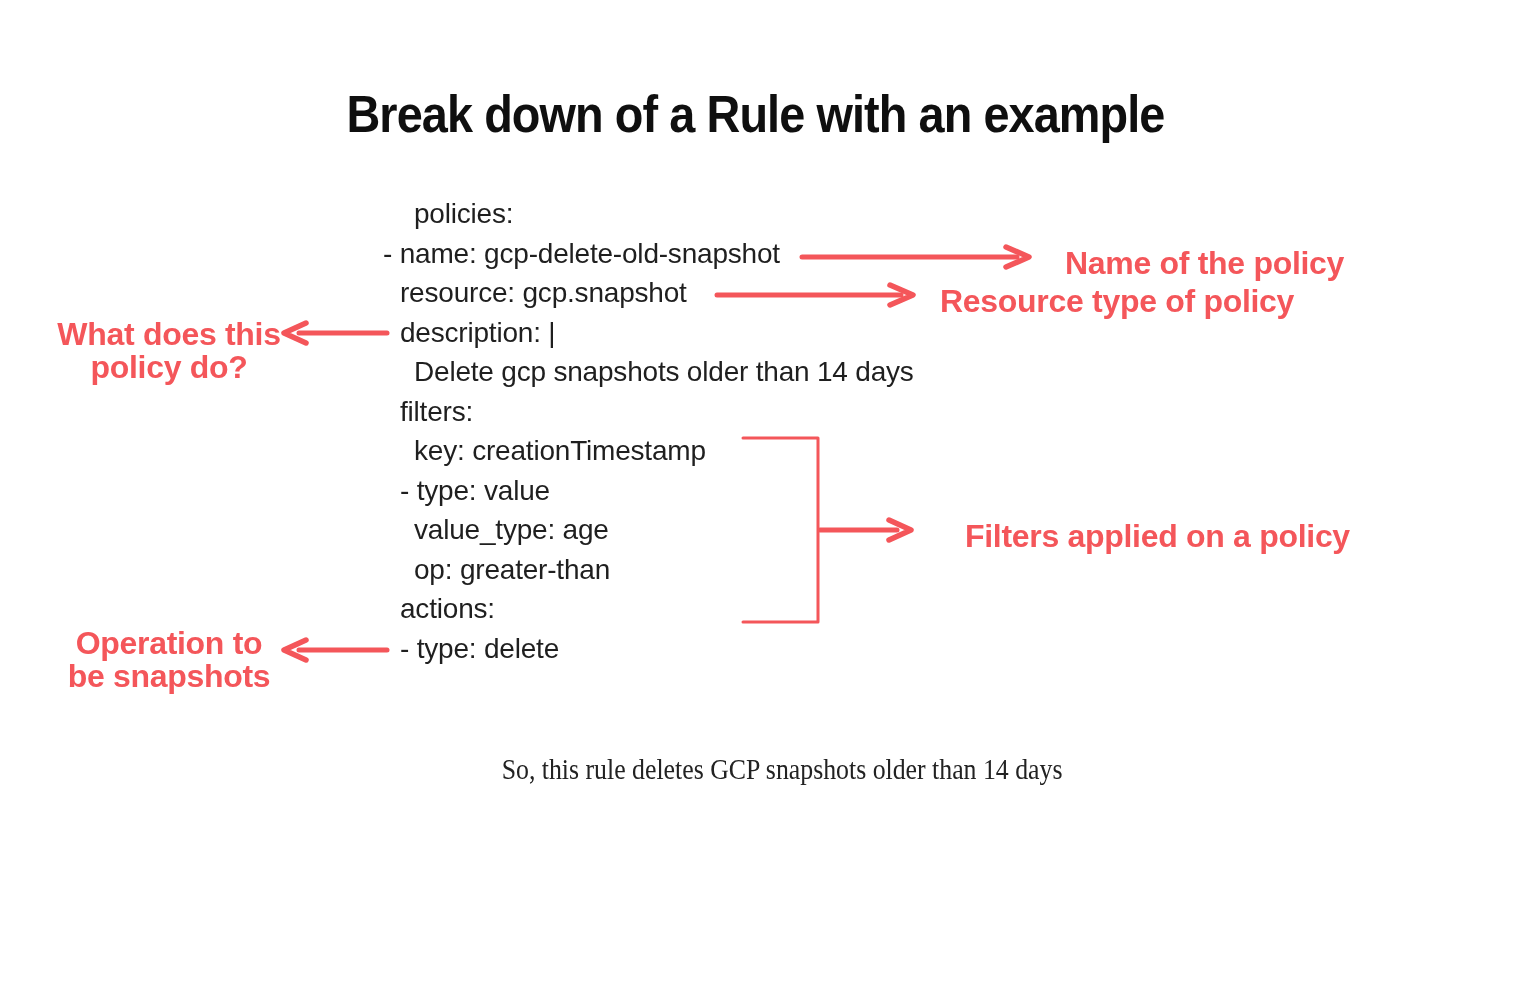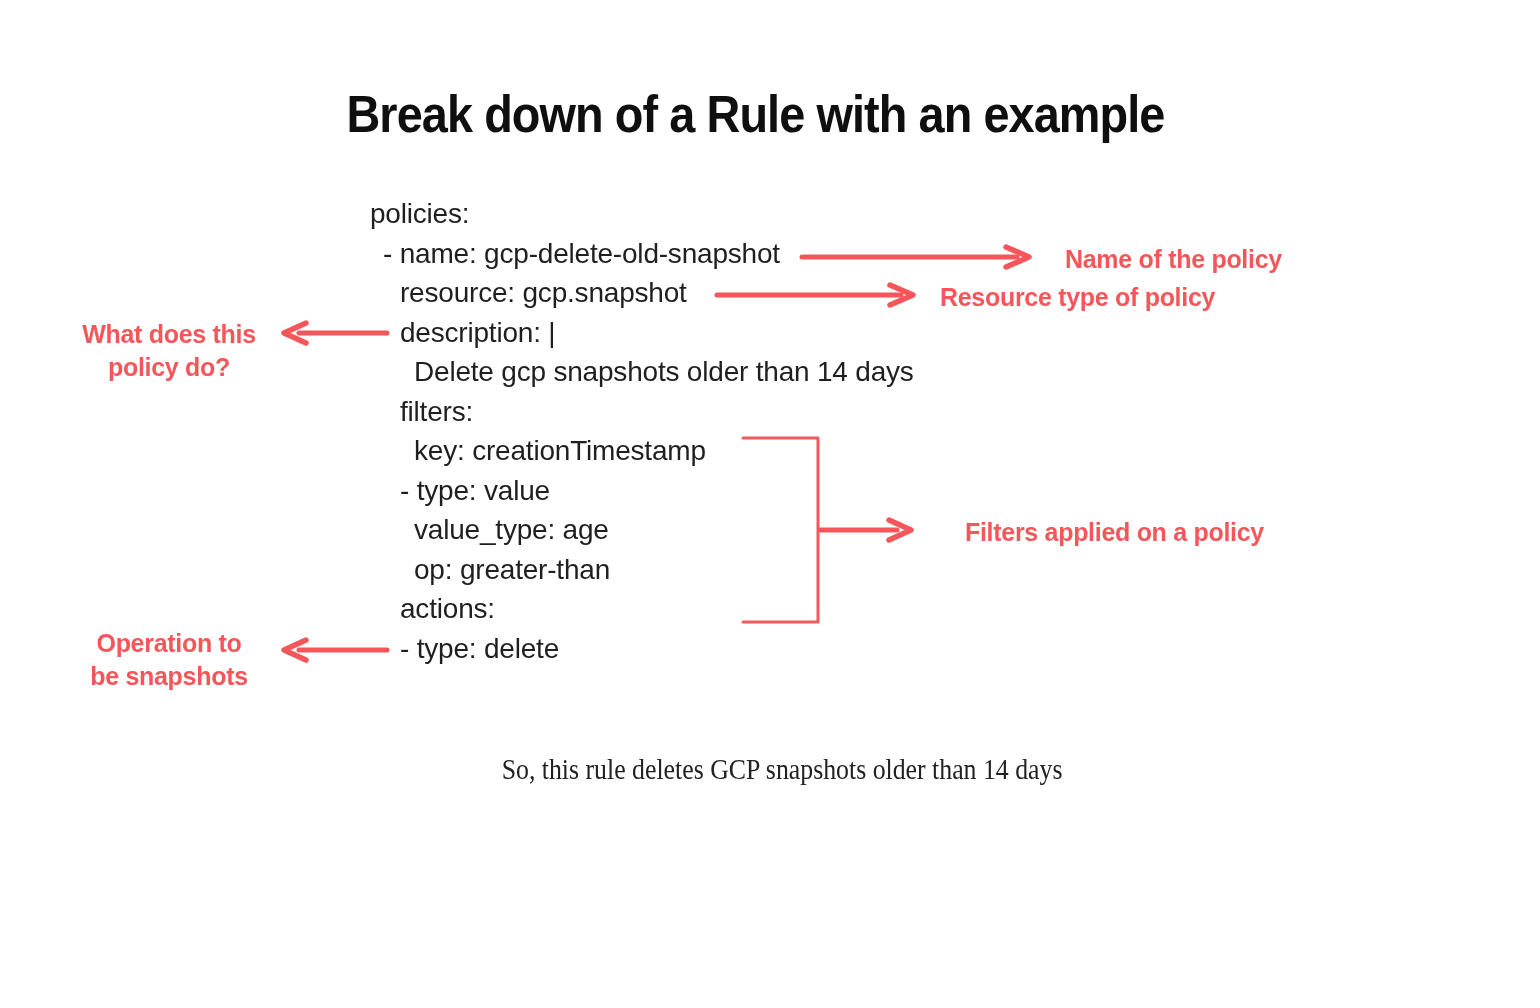--- a/index.html
+++ b/index.html
@@ -36,31 +36,31 @@
   .code-block {
     position: absolute;
     left: 370px;
     top: 194px;
     color: #1f1f1f;
     font-size: 28px;
     letter-spacing: -0.2px;
     white-space: nowrap;
   }
   .code-line { height: 39.5px; line-height: 39.5px; }
-  .indent-0 { padding-left: 0; }
+  .indent-0 { padding-left: 0; margin-left: 44px; }
   .indent-1 { padding-left: 13px; }
   .indent-2 { padding-left: 30px; }
   .indent-3 { padding-left: 44px; }
 
   
   .red-label {
     position: absolute;
     color: var(--accent, #F4565A);
     font-weight: 700;
-    font-size: 25px;
+    font-size: 32px;
     letter-spacing: -0.3px;
     white-space: nowrap;
   }
   .red-label.two-line {
     width: 250px;
     text-align: center;
     line-height: 33px;
   }
 
   

